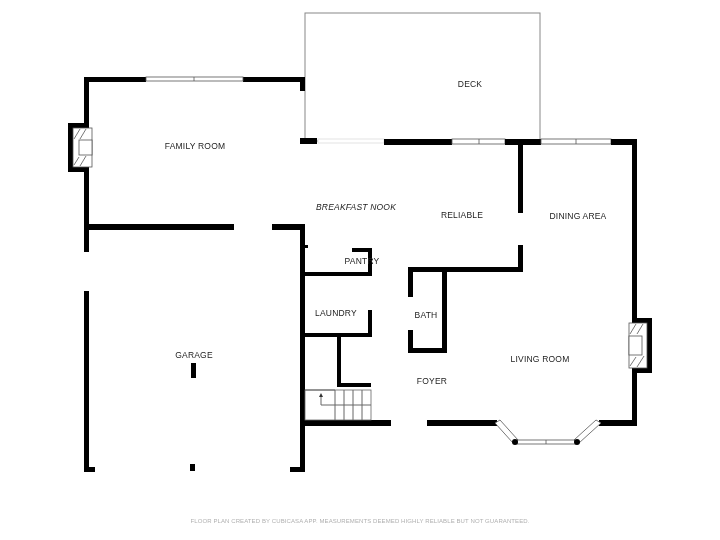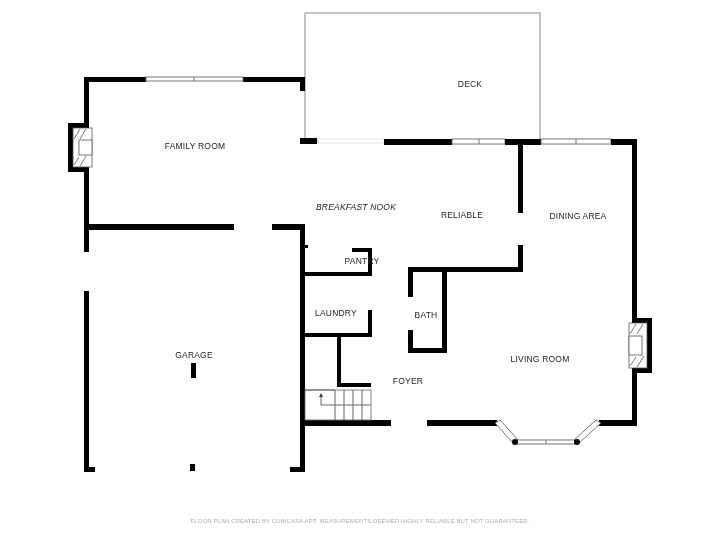--- a/index.html
+++ b/index.html
@@ -121,15 +121,15 @@
 <div class="room-label" style="left:423px; top:84px;margin-left:47px;">DECK</div>
 <div class="room-label" style="left:195px; top:146px;">FAMILY ROOM</div>
 <div class="room-label" style="left:356px; top:207px;font-style:italic;">BREAKFAST NOOK</div>
 <div class="room-label" style="left:462px; top:215px;">RELIABLE</div>
 <div class="room-label" style="left:578px; top:216px;text-align:center;">DINING AREA</div>
 <div class="room-label" style="left:335px; top:261px;margin-left:27px;">PANTRY</div>
 <div class="room-label" style="left:336px; top:313px;">LAUNDRY</div>
 <div class="room-label" style="left:426px; top:315px;text-align:center;">BATH</div>
 <div class="room-label" style="left:194px; top:355px;">GARAGE</div>
 <div class="room-label" style="left:540px; top:359px;">LIVING ROOM</div>
-<div class="room-label" style="left:387px; top:381px;padding-left:42px;">FOYER</div>
+<div class="room-label" style="left:411px; top:381px;padding-left:42px;">FOYER</div>
 
 <div class="footer">FLOOR PLAN CREATED BY CUBICASA APP. MEASUREMENTS DEEMED HIGHLY RELIABLE BUT NOT GUARANTEED.</div>
 
 </body></html>

